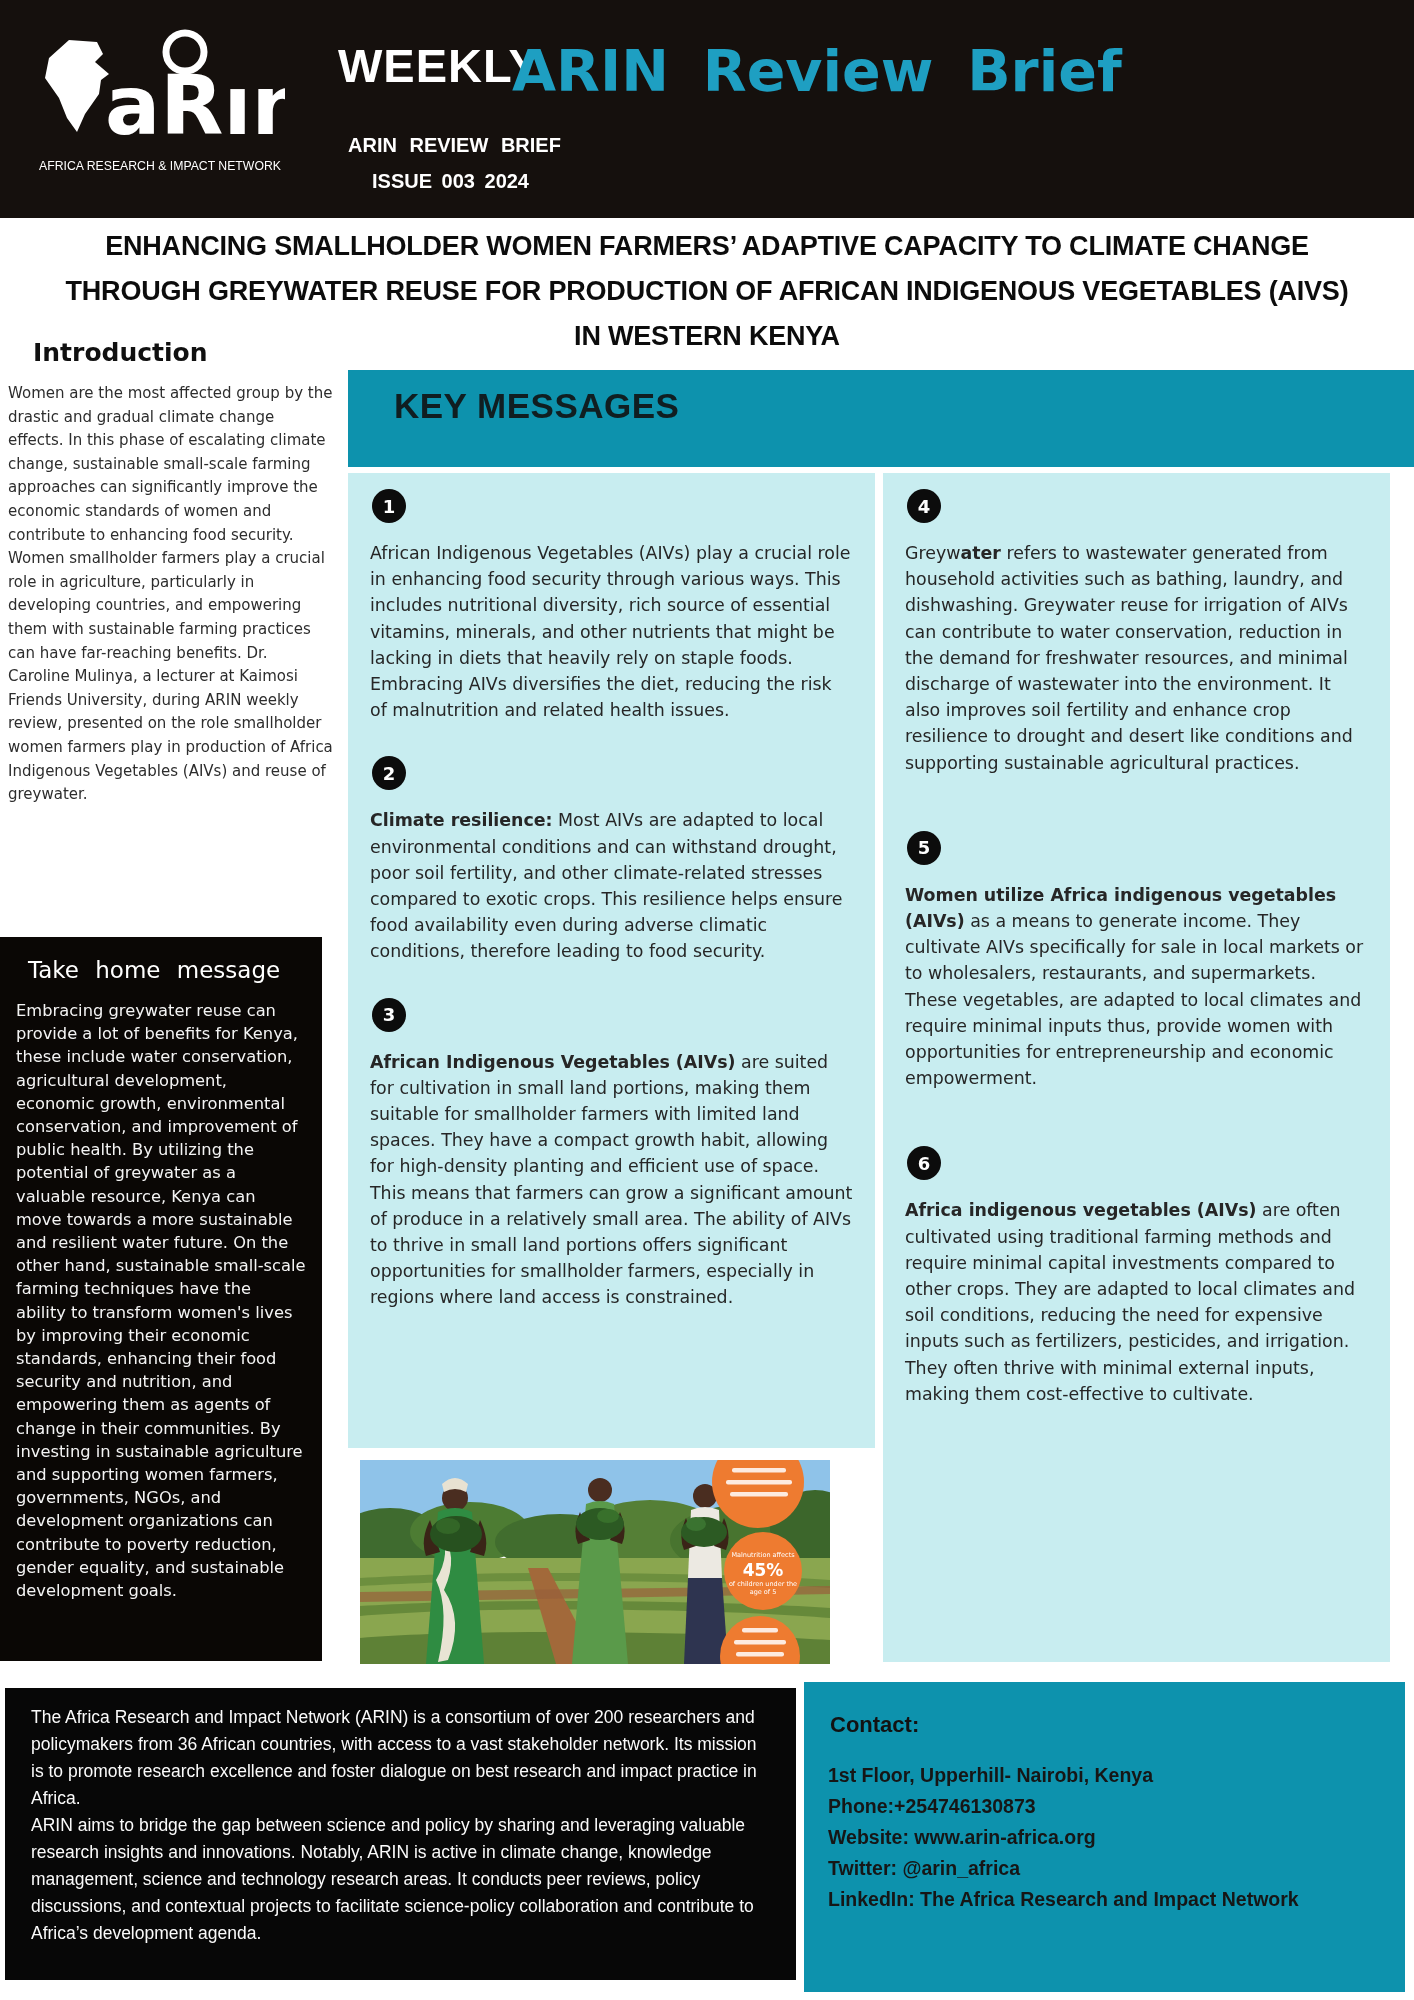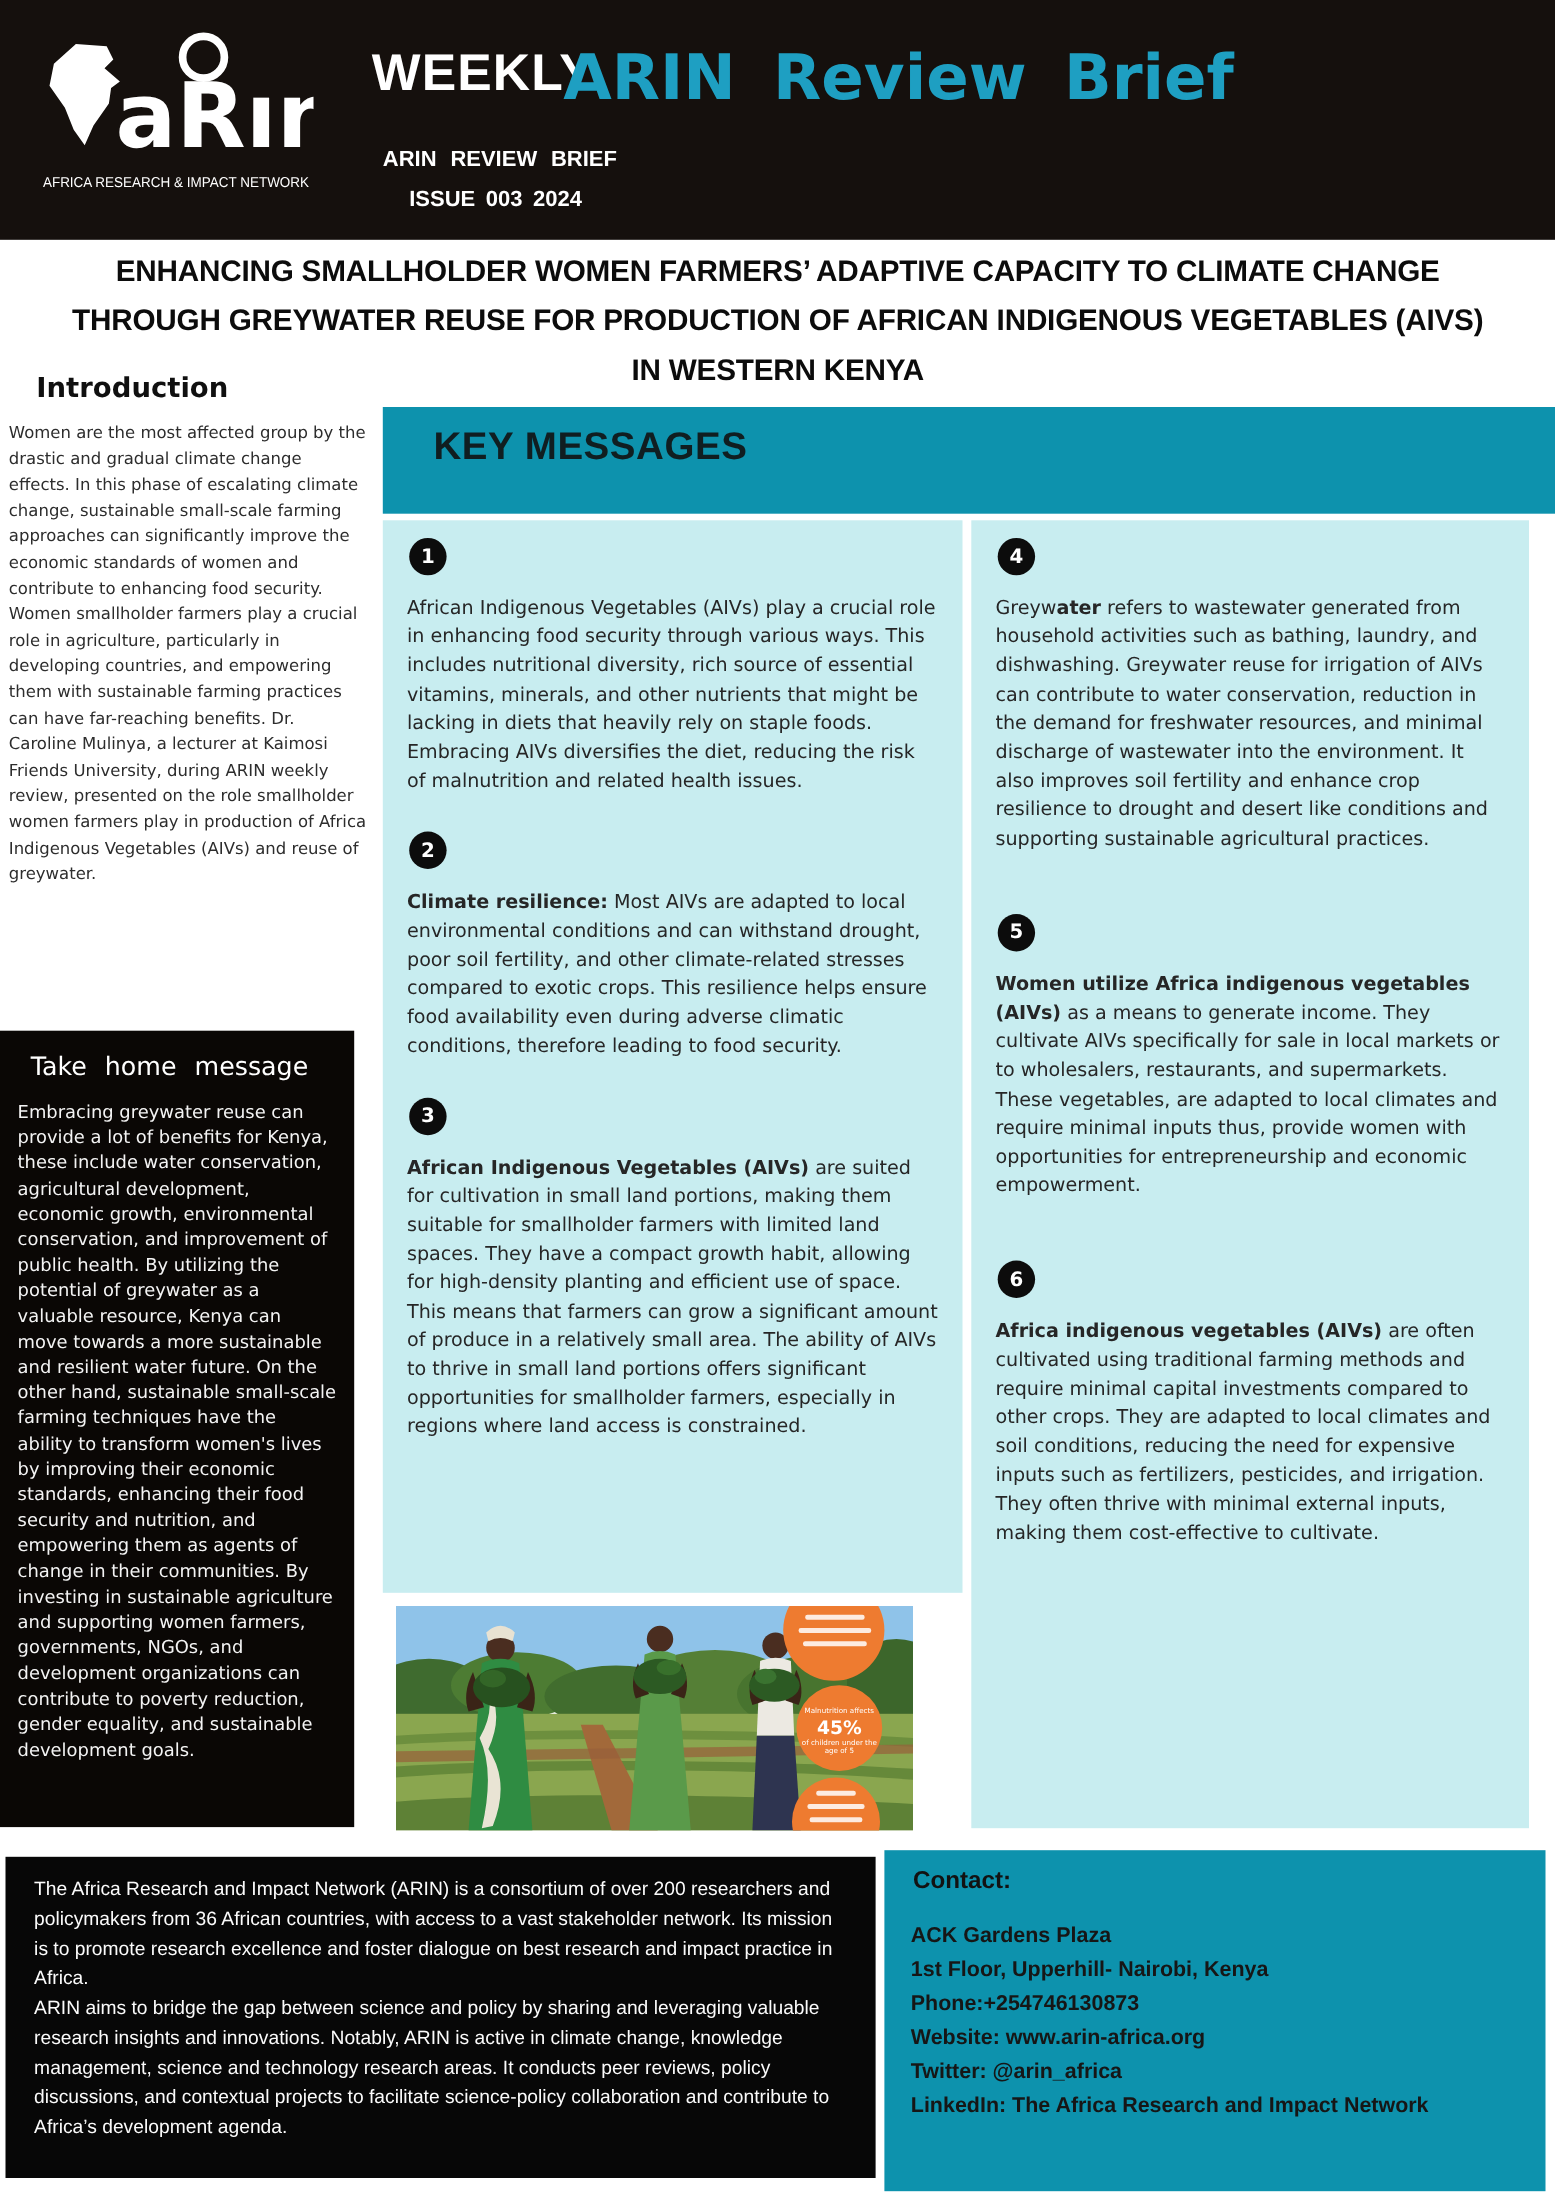--- a/index.html
+++ b/index.html
@@ -51,21 +51,21 @@
 
   
   .photo{position:absolute;left:360px;top:1460px;width:470px;height:204px;}
 
   
   .about{position:absolute;left:5px;top:1688px;width:791px;height:292px;background:#070707;
          box-sizing:border-box;padding:16px 26px 0 26px;font-family:"Liberation Sans",sans-serif;}
   .about h2{margin:0 0 14px 2px;font-size:23px;color:#fff;font-weight:bold;}
   .about p{margin:0;font-size:17.5px;line-height:27px;color:#fbfbfb;}
   .contact{position:absolute;left:804px;top:1682px;width:601px;height:310px;background:var(--accent);
-           box-sizing:border-box;padding:12px 24px 0 24px;font-family:"Liberation Sans",sans-serif;}
+           box-sizing:border-box;padding:28px 24px 0 24px;font-family:"Liberation Sans",sans-serif;}
   .contact h2{margin:2px 0 22px 2px;font-size:22px;color:#121212;font-weight:bold;}
   .contact p{margin:0;font-size:19.5px;font-weight:bold;line-height:31px;color:#161616;}
 </style>
 </head>
 <body>
 
 <div class="page">
 
   <div class="header">
     <svg class="logo" viewBox="0 0 250 160">
@@ -203,21 +203,20 @@
   <div class="about">
     <div id="about-paras">
         <p>The Africa Research and Impact Network (ARIN) is a consortium of over 200 researchers and policymakers from 36 African countries, with access to a vast stakeholder network. Its mission is to promote research excellence and foster dialogue on best research and impact practice in Africa.</p>
         <p>ARIN aims to bridge the gap between science and policy by sharing and leveraging valuable research insights and innovations. Notably, ARIN is active in climate change, knowledge management, science and technology research areas.  It conducts peer reviews, policy discussions, and contextual projects to facilitate science-policy collaboration and contribute to Africa’s development agenda.</p>
       </div>
   </div>
 
   <div class="contact">
     <h2>Contact:</h2>
     <div id="contact-lines">
-        <p>ACK Gardens Plaza</p>
         <p>1st Floor, Upperhill- Nairobi, Kenya</p>
         <p>Phone:+254746130873</p>
         <p>Website: www.arin-africa.org</p>
         <p>Twitter: @arin_africa</p>
         <p>LinkedIn: The Africa Research and Impact Network</p>
       </div>
   </div>
 
 </div>
 

